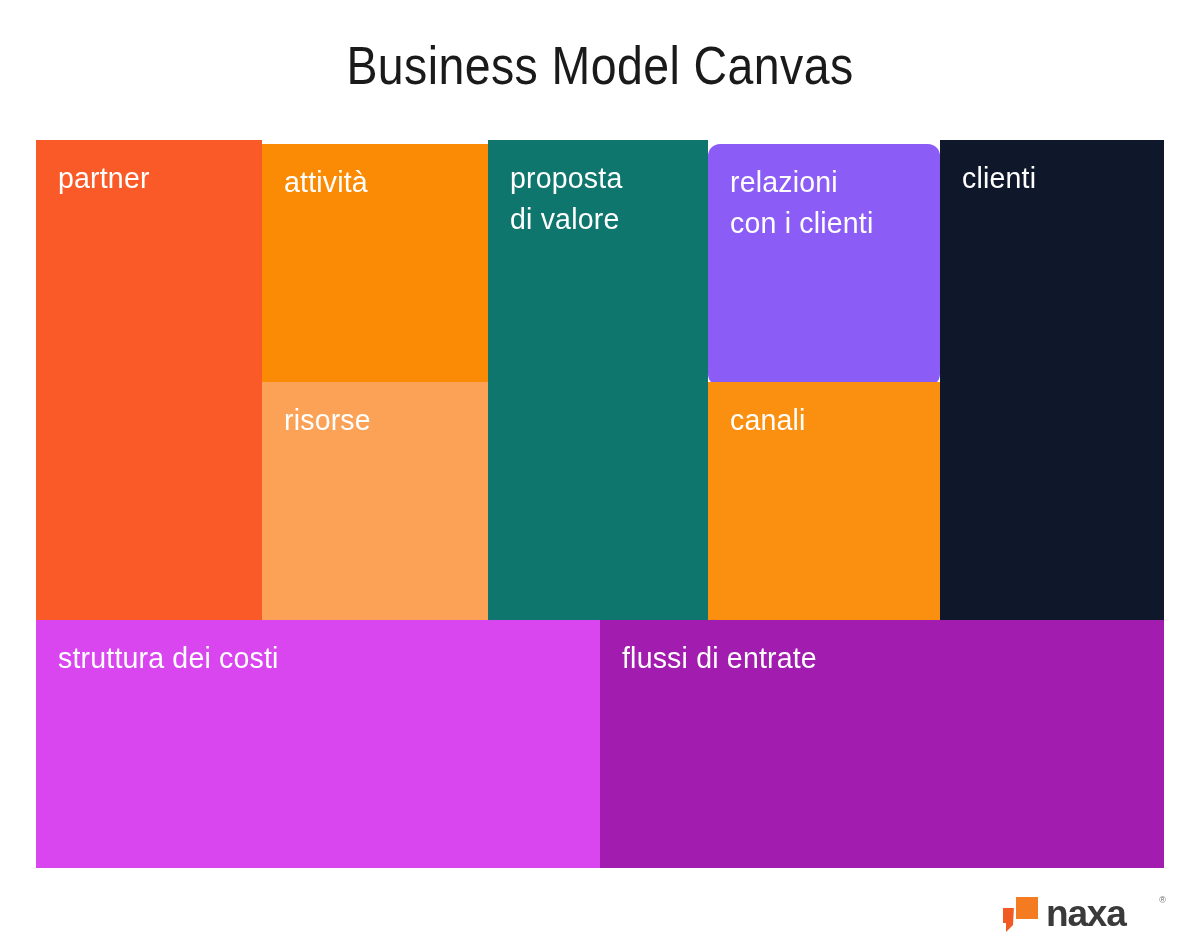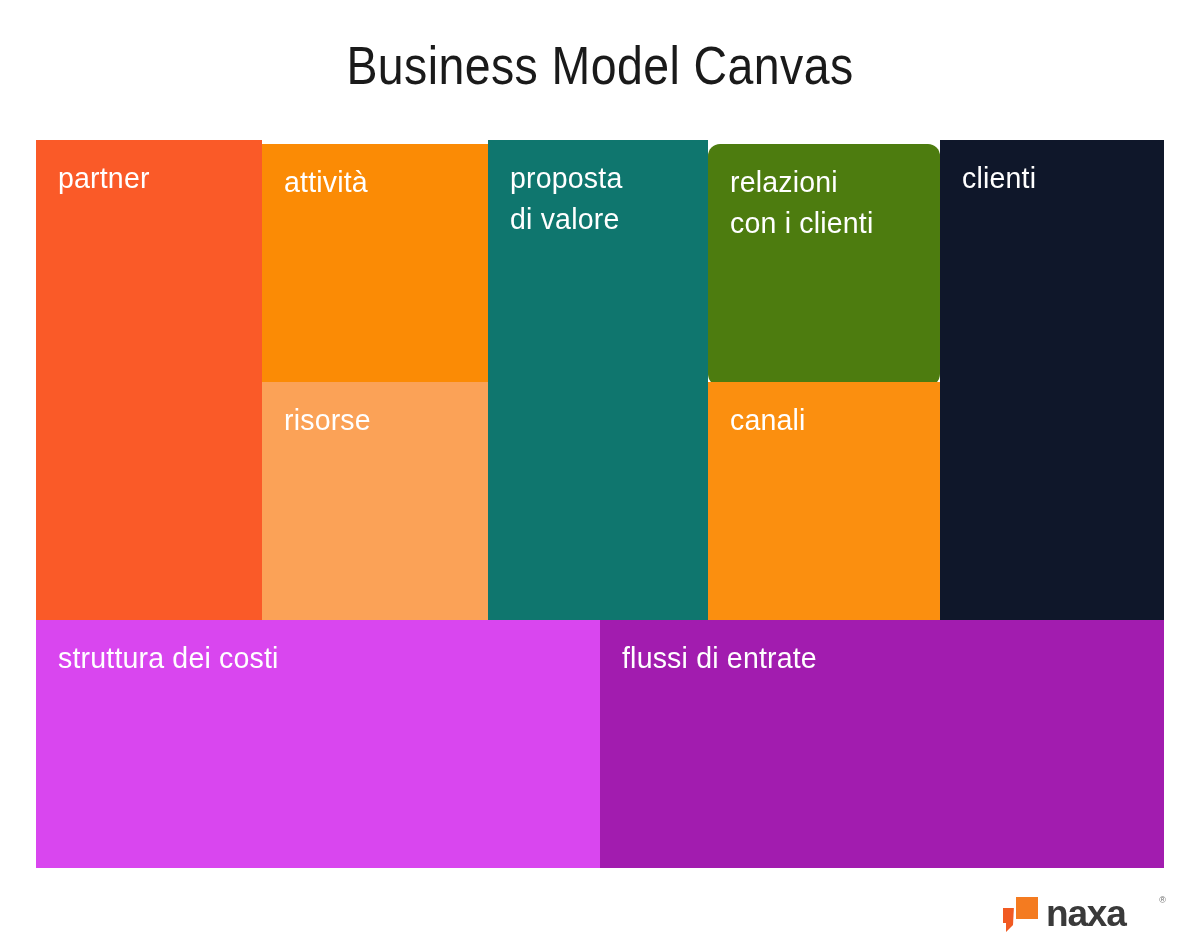--- a/index.html
+++ b/index.html
@@ -140,21 +140,21 @@
 
     <div class="cell c2 r-mid" style="background-color: rgb(251, 162, 87);">
       <div class="cell-label" style="color: rgb(255, 255, 255);">risorse</div>
     </div>
 
     <div class="cell c3 r-full" style="background-color: #0f766e;">
       <div class="cell-label" style="color: rgb(255, 255, 255);">proposta
 di valore</div>
     </div>
 
-    <div class="cell c4 r-top" style="background-color: #4d7c0f; border-radius: 12px;">
+    <div class="cell c4 r-top" style="background-color: #8b5cf6; border-radius: 12px;">
       <div class="cell-label" style="color: rgb(255, 255, 255);">relazioni
 con i clienti</div>
     </div>
 
     <div class="cell c4 r-mid" style="background-color: rgb(251, 143, 15); padding-left: 32px;">
       <div class="cell-label" style="color: rgb(255, 255, 255);">canali</div>
     </div>
 
     <div class="cell c5 r-full" style="background-color: #0f172a;">
       <div class="cell-label" style="color: rgb(255, 255, 255);">clienti</div>

